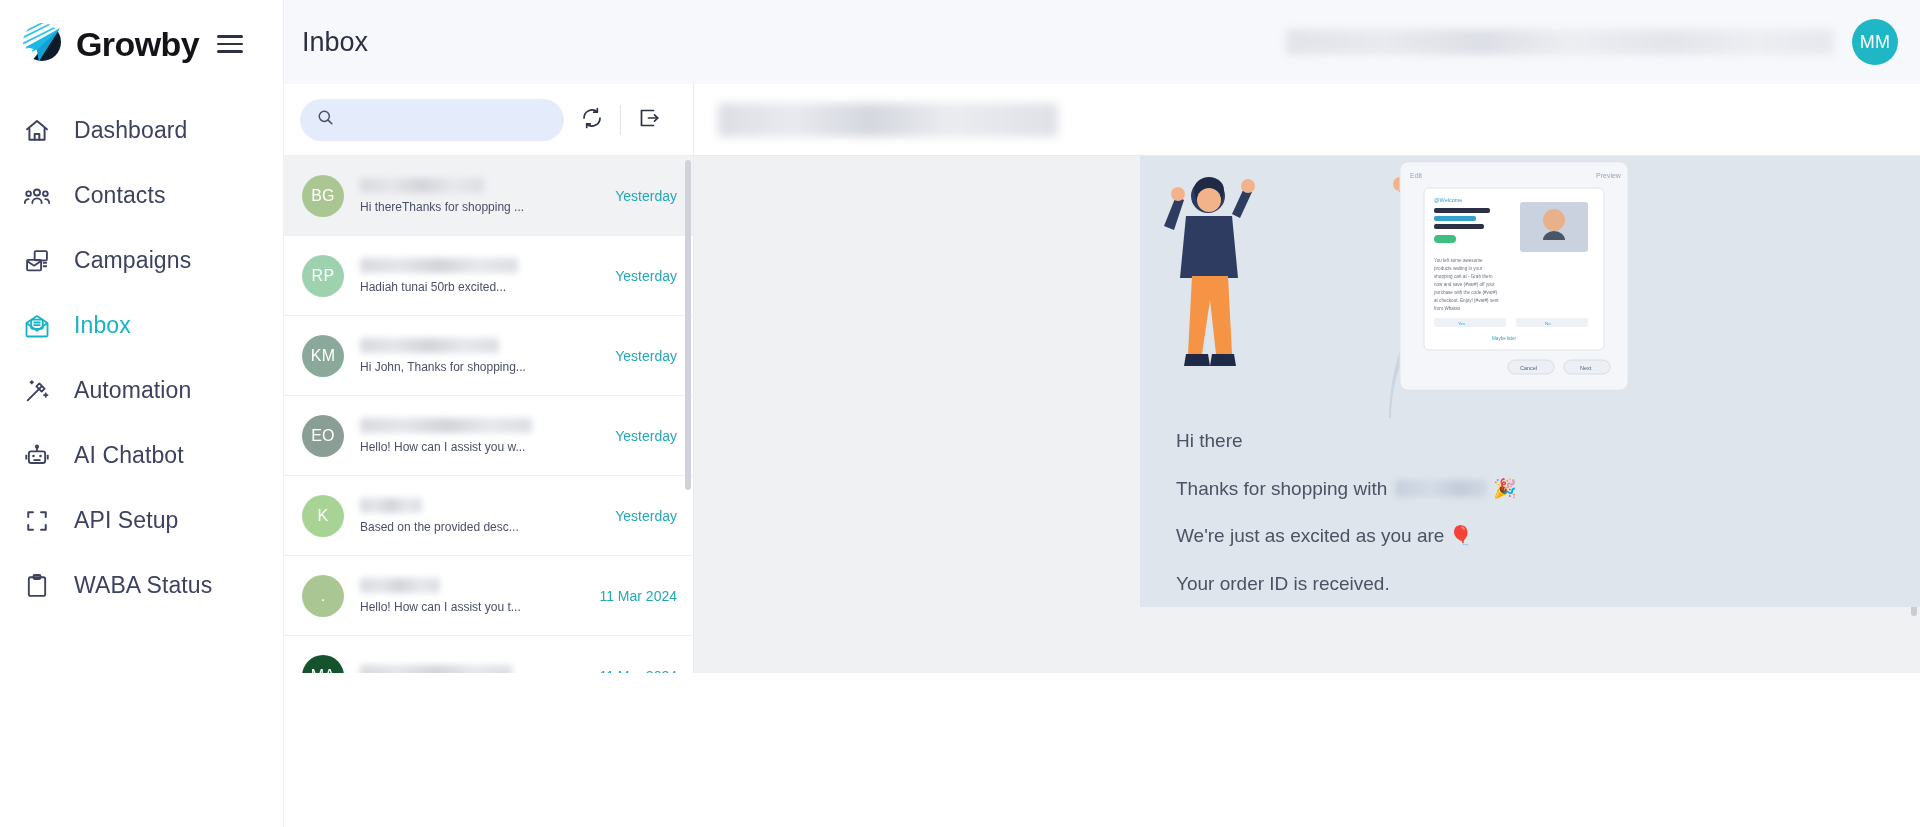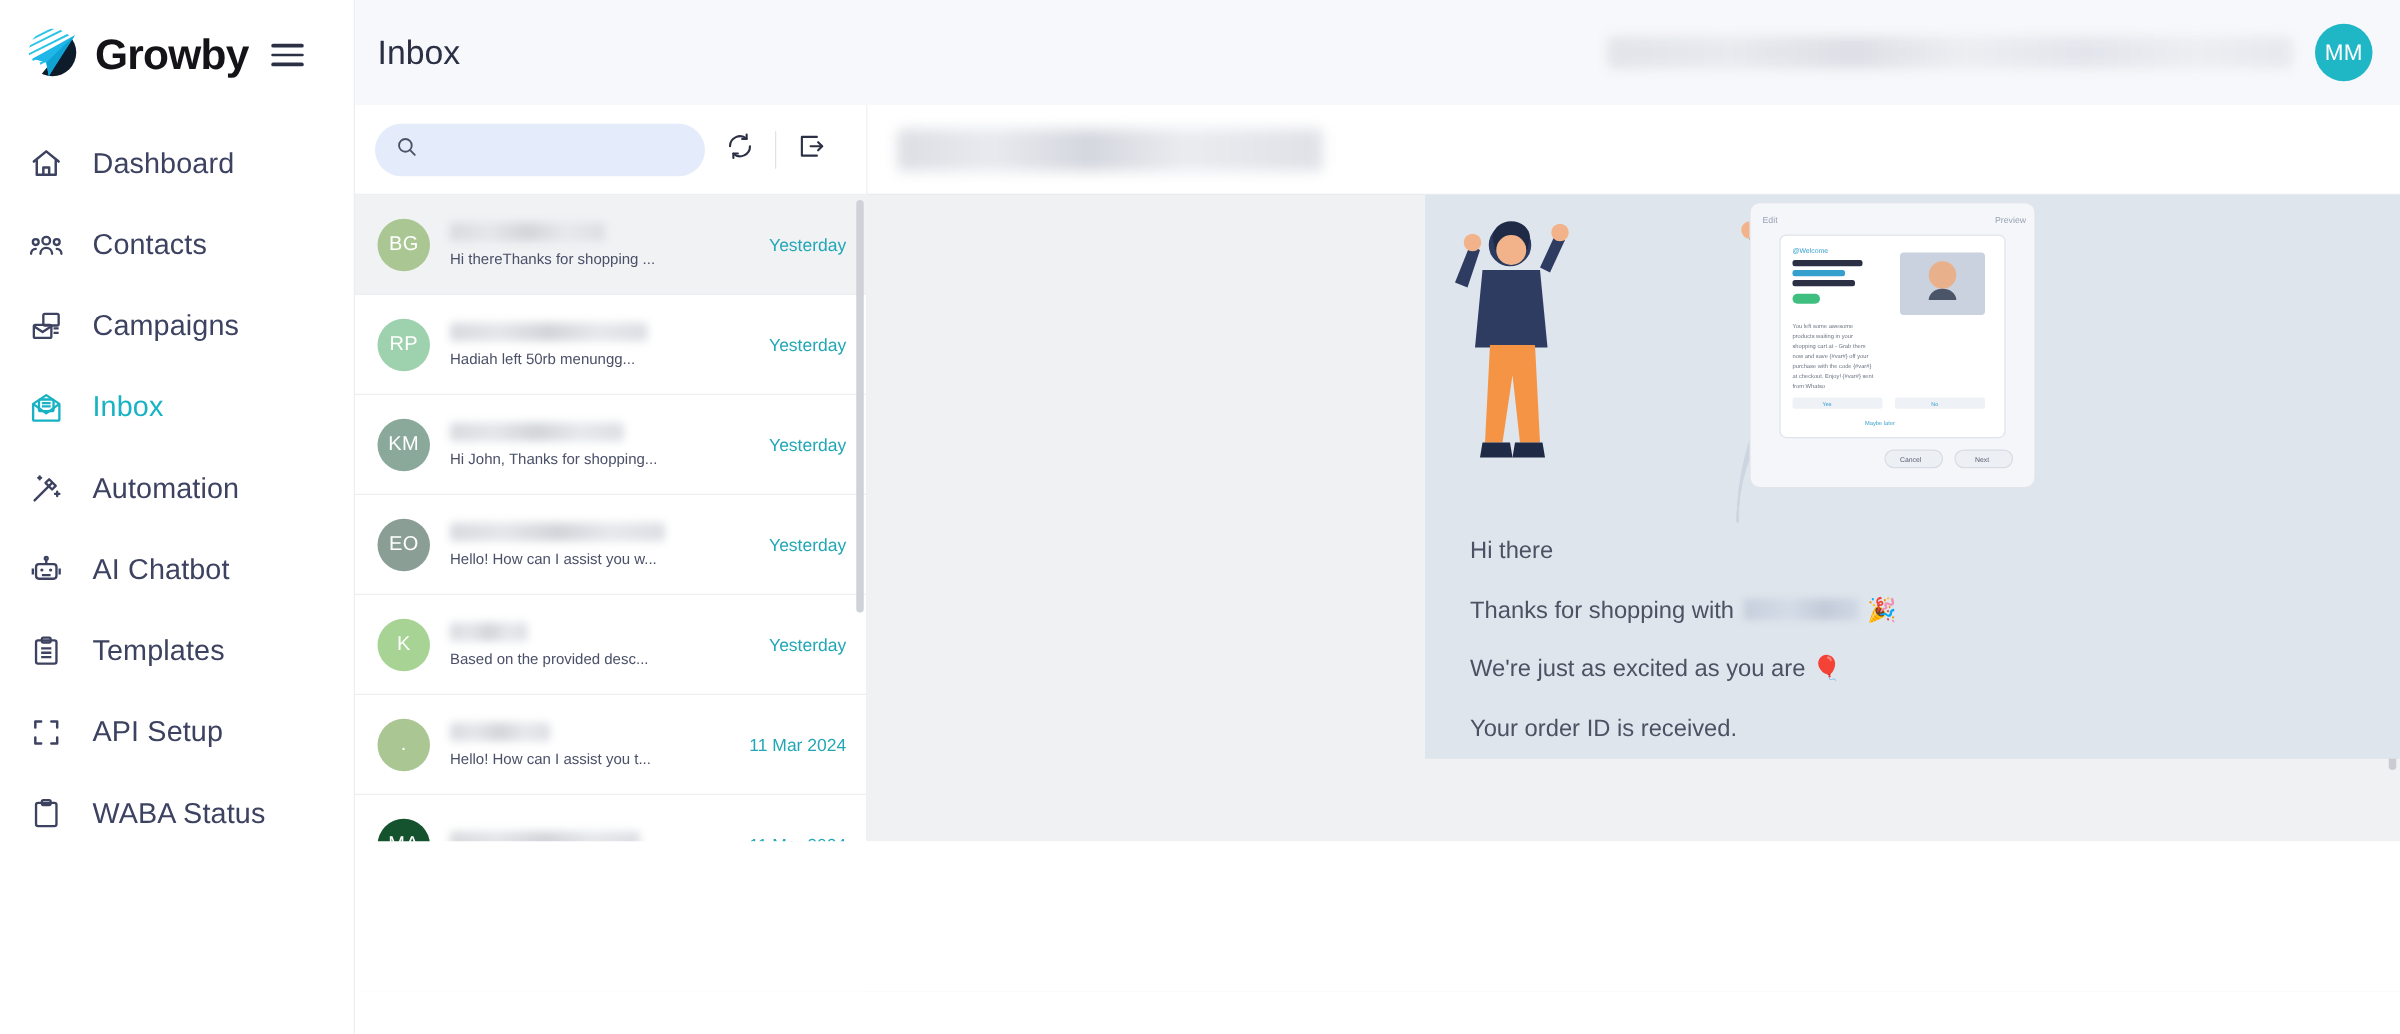--- a/index.html
+++ b/index.html
@@ -290,30 +290,20 @@
             <circle cx="15" cy="12" r="1.1" fill="#3c4260" stroke="none"></circle>
             <path d="M9 15.5h6"></path>
               <path d="M12 5v3"></path>
               <circle cx="12" cy="4" r="1"></circle>
             <path d="M2.8 11v4M21.2 11v4"></path>
           </svg>
         </span>
         <span class="nav-label">AI Chatbot</span>
       </div>
 
-      <div class="nav-item">
-        <span class="nav-icon">
-          <svg viewBox="0 0 24 24" fill="none" stroke="#3c4260" stroke-width="1.6" stroke-linejoin="round">
-            <rect x="5" y="4.5" width="14" height="16" rx="1.4"></rect>
-            <rect x="9" y="2.6" width="6" height="3.4" rx="1"></rect>
-            <path d="M8.5 10h7M8.5 13h7M8.5 16h7"></path>
-          </svg>
-        </span>
-        <span class="nav-label">Templates</span>
-      </div>
 
       <div class="nav-item">
         <span class="nav-icon">
           <svg viewBox="0 0 24 24" fill="none" stroke="#3c4260" stroke-width="1.7" stroke-linecap="round" stroke-linejoin="round">
             <path d="M8.5 4.5H4.5V8.5"></path>
               <path d="M15.5 4.5h4v4"></path>
             <path d="M8.5 19.5h-4v-4"></path>
               <path d="M15.5 19.5h4v-4"></path>
           </svg>
         </span>
@@ -388,21 +378,21 @@
               <div class="conv-name-blur" style="width:52%"></div>
               <div class="conv-preview">Hi thereThanks for shopping ...</div>
             </div>
             <div class="conv-time">Yesterday</div>
           </div>
 
           <div class="conv-row">
             <div class="conv-avatar" style="background:#9ed1ae">RP</div>
             <div class="conv-body">
               <div class="conv-name-blur" style="width:66%"></div>
-              <div class="conv-preview">Hadiah left 50rb menungg...</div>
+              <div class="conv-preview">Hadiah tunai 50rb excited...</div>
             </div>
             <div class="conv-time">Yesterday</div>
           </div>
 
           <div class="conv-row">
             <div class="conv-avatar" style="background:#8aa99b">KM</div>
             <div class="conv-body">
               <div class="conv-name-blur" style="width:58%"></div>
               <div class="conv-preview">Hi John, Thanks for shopping...</div>
             </div>

